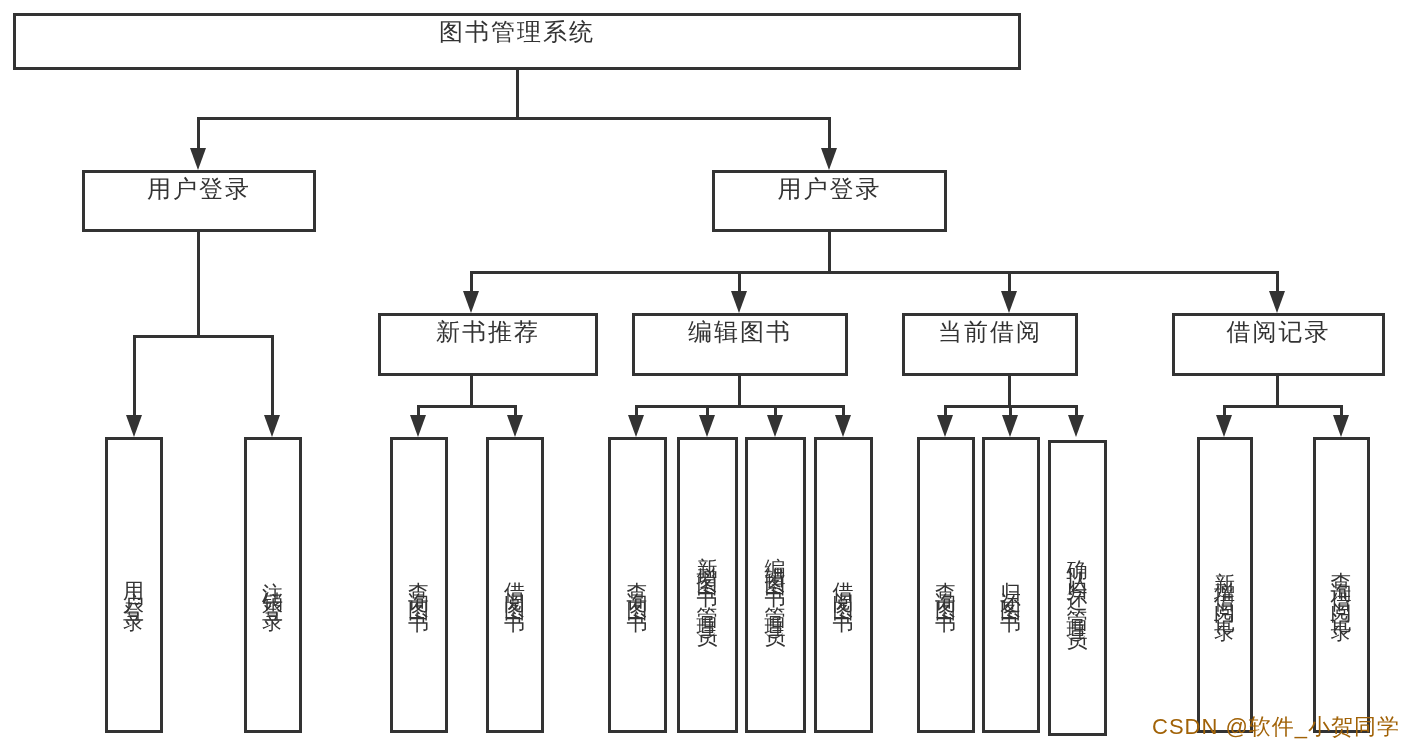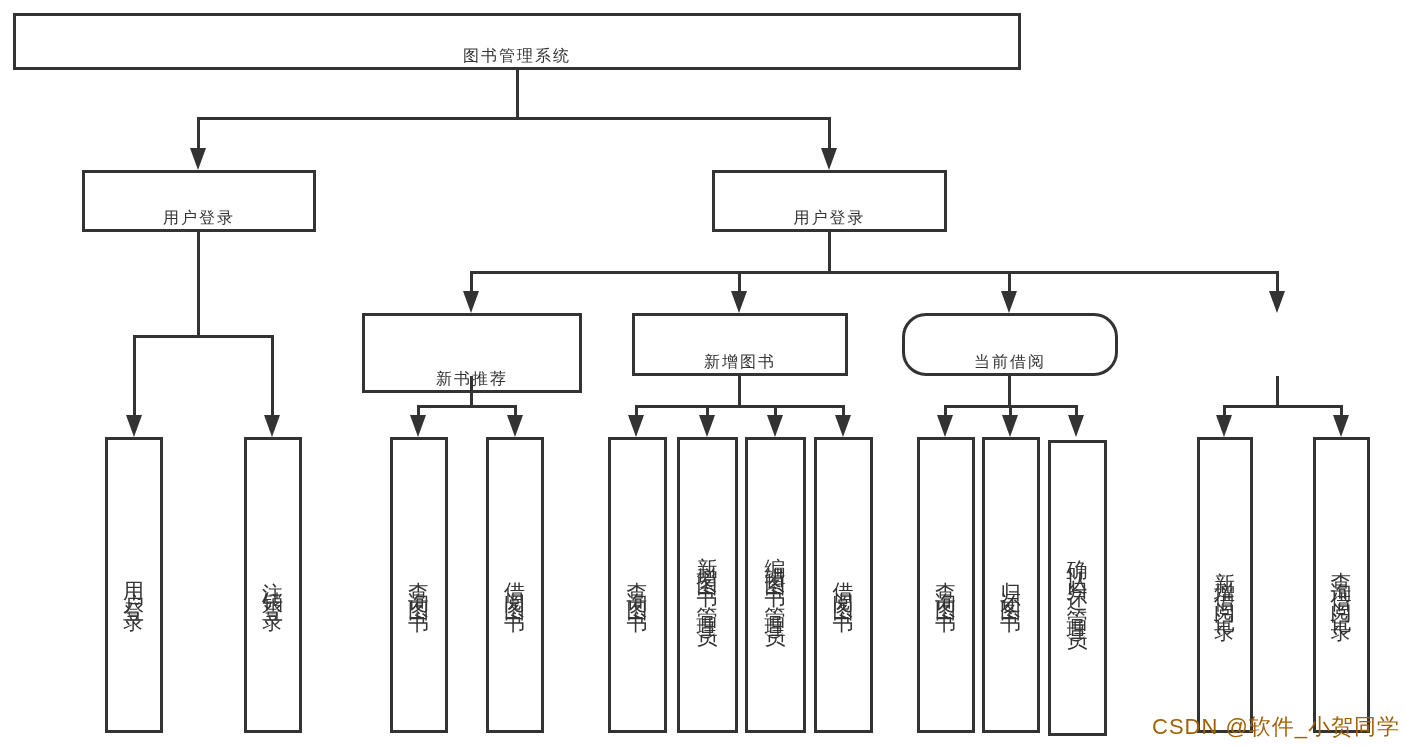--- a/index.html
+++ b/index.html
@@ -10,24 +10,24 @@
     background: #ffffff;
     font-family: "Liberation Sans", sans-serif;
     overflow: hidden;
   }
   .node {
     position: absolute;
     box-sizing: border-box;
     border: 3px solid #333333;
     background: #ffffff;
     display: flex;
-    align-items: flex-end;
+    align-items: flex-start;
     justify-content: center;
     color: #333333;
-    font-size: 16px;
+    font-size: 24px;
     letter-spacing: 2px;
   }
   .vnode {
     position: absolute;
     box-sizing: border-box;
     border: 3px solid #333333;
     background: #ffffff;
     display: flex;
     align-items: center;
     justify-content: center;
@@ -94,28 +94,31 @@
   <div class="hline" style="left:470px; top:271px; width:809px;"></div>
   <div class="vline" style="left:470px; top:271px; height:21px;"></div>
   <div class="ahead" style="left:463px; top:291px;"></div>
   <div class="vline" style="left:738px; top:271px; height:21px;"></div>
   <div class="ahead" style="left:731px; top:291px;"></div>
   <div class="vline" style="left:1008px; top:271px; height:21px;"></div>
   <div class="ahead" style="left:1001px; top:291px;"></div>
   <div class="vline" style="left:1276px; top:271px; height:21px;"></div>
   <div class="ahead" style="left:1269px; top:291px;"></div>
 
-  <div class="node" style="left:362px; top:313px; width:220px; height:80px;">
+  <div class="node" style="left:378px; top:313px; width:220px; height:63px;">
     <span>新书推荐</span>
   </div>
   <div class="node" style="left:632px; top:313px; width:216px; height:63px;">
-    <span>新增图书</span>
+    <span>编辑图书</span>
   </div>
-  <div class="node" style="left:902px; top:313px; width:216px; height:63px;border-radius:24px;">
+  <div class="node" style="left:902px; top:313px; width:176px; height:63px;">
     <span>当前借阅</span>
+  </div>
+  <div class="node" style="left:1172px; top:313px; width:213px; height:63px;">
+    <span>借阅记录</span>
   </div>
 
   <div class="vline" style="left:470px; top:376px; height:29px;"></div>
   <div class="hline" style="left:417px; top:405px; width:100px;"></div>
   <div class="vline" style="left:417px; top:405px; height:10px;"></div>
   <div class="ahead" style="left:410px; top:415px;"></div>
   <div class="vline" style="left:514px; top:405px; height:10px;"></div>
   <div class="ahead" style="left:507px; top:415px;"></div>
 
   <div class="vline" style="left:738px; top:376px; height:29px;"></div>

